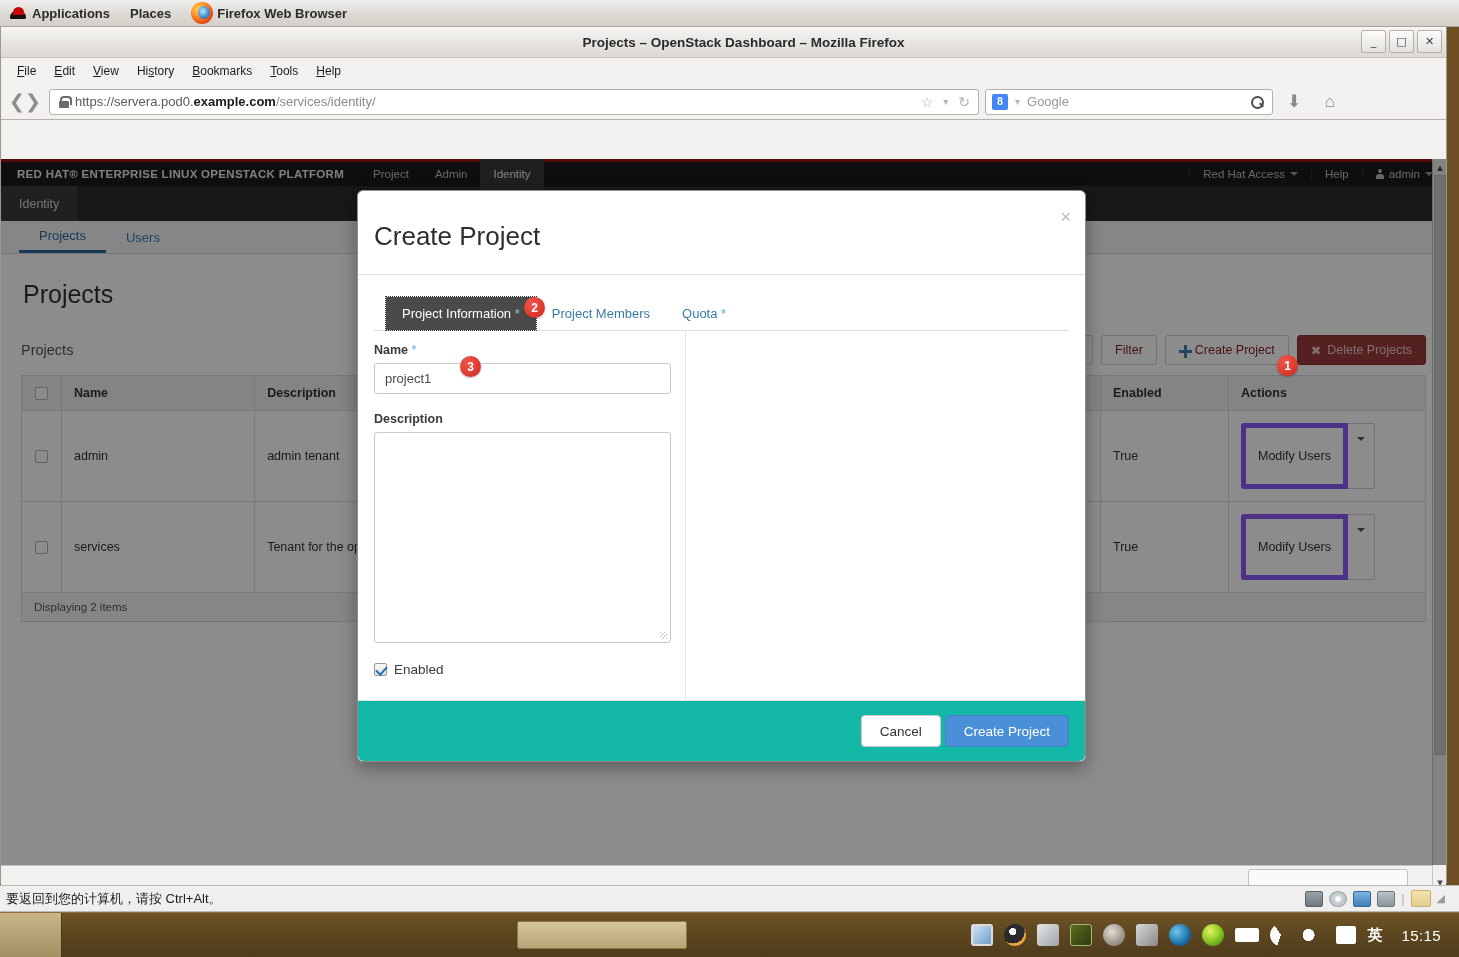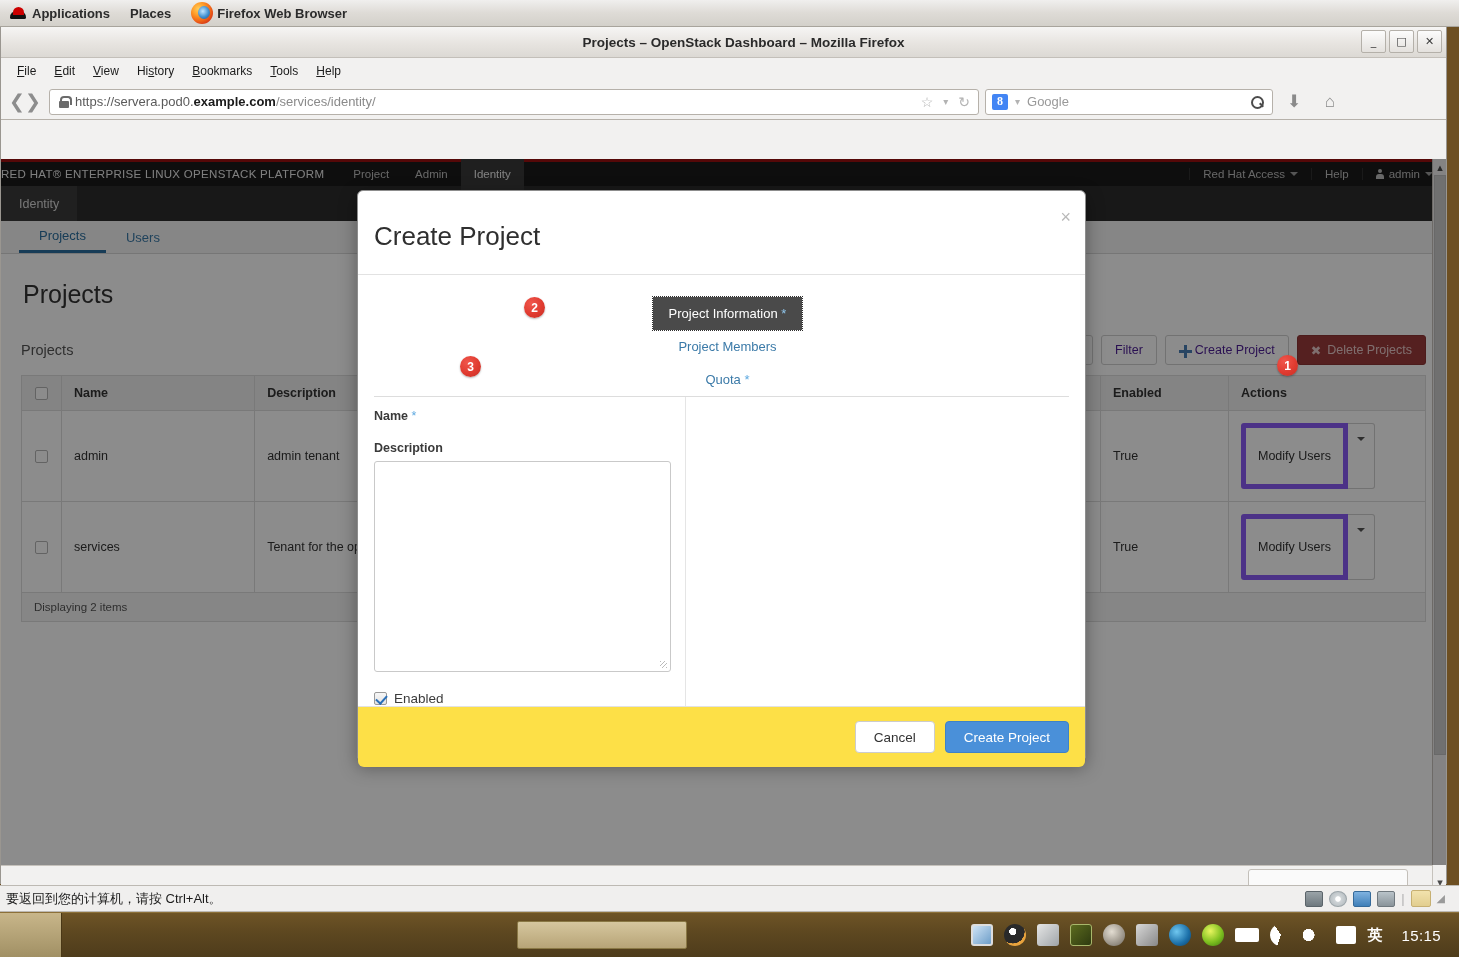--- a/index.html
+++ b/index.html
@@ -149,21 +149,21 @@
   }
   #page-dim {
     position:absolute; left:0; top:0; width:1445px; height:706px;
     background: rgba(0,0,0,0.45); z-index: 50; pointer-events:none;
   }
   #rh-topbar {
     height: 27px; background: #1b1b1b; border-top: 3px solid #9b1010;
     display: flex; align-items: center; color: #cfcfcf; font-size: 11px;
   }
   #rh-brand {
-    padding: 0 16px 0 0; font-weight: normal; letter-spacing: 0.3px;
+    padding: 0 16px 0 16px; font-weight: bold; letter-spacing: 0.3px;
     font-size: 11.5px; color: #e8e8e8;
   }
   .topnav { padding: 12px 13px; font-size: 11.5px; color: #bdbdbd; }
   .topnav.active { background: #3a3a3a; color: #e9e9e9; }
   #rh-topright { margin-left:auto; display:flex; align-items:center; height:27px; }
   .tr-item { padding: 0 13px; display:flex; align-items:center; gap:5px; font-size:11.5px; color:#bdbdbd; border-left:1px solid #313131; }
   .caret-down { display:inline-block; width:0;height:0;border-left:4px solid transparent;border-right:4px solid transparent;border-top:4px solid #9b9b9b; }
   .user-glyph { display:inline-block; width:8px;height:10px; position:relative; }
   .user-glyph:before{content:"";position:absolute;left:2px;top:0;width:4px;height:4px;border-radius:50%;background:#bdbdbd;}
   .user-glyph:after{content:"";position:absolute;left:0;top:5px;width:8px;height:5px;border-radius:3px 3px 0 0;background:#bdbdbd;}
@@ -185,21 +185,21 @@
   #table-caption { font-size: 14.5px; color:#555; }
   #table-actions { margin-left:auto; display:flex; align-items:center; gap:8px; }
   #tsearch { width: 112px; height: 30px; border:1px solid #cfcfcf; border-radius:3px; background:#fff; display:flex; align-items:center; justify-content:flex-end; padding-right:8px; }
   .magnifier {
     width: 12px; height:12px; position:relative; display:inline-block;
   }
   .magnifier:before{content:"";position:absolute;left:0;top:0;width:9px;height:9px;border:2px solid #4c4c4c;border-radius:50%;}
   .magnifier:after{content:"";position:absolute;left:8px;top:8px;width:5px;height:2px;background:#4c4c4c;transform:rotate(45deg);}
   .btn {
     height: 30px; border:1px solid #cfcfcf; background:#fff; border-radius:3px;
-    padding: 0 13px; font-size:12.5px; color:#4c1d95; display:flex;align-items:center;gap:6px;
+    padding: 0 13px; font-size:12.5px; color:#7f1d1d; display:flex;align-items:center;gap:6px;
   }
   .btn.danger { background:#9b3b3b; border-color:#8a3333; color:#e7c9c9; }
 
   table.dtable { width: 100%; border-collapse: collapse; font-size: 12.5px; }
   table.dtable th {
     background:#f0f0f0; border:1px solid #ddd; text-align:left;
     padding: 10px 12px; font-size:12.5px; color:#333; font-weight:bold;
   }
   table.dtable td { border:1px solid #ddd; padding: 12px; color:#333; }
   table.dtable td.chk, table.dtable th.chk { width: 40px; text-align:center; }
@@ -213,21 +213,21 @@
   #modal {
     position:absolute; left: 357px; top: 190px; width: 729px; height: 572px;
     background:#fff; border:1px solid #8d8d8d; border-radius: 6px; z-index: 100;
     box-shadow: 0 6px 18px rgba(0,0,0,0.35);
     display:flex; flex-direction:column;
   }
   #modal-header { padding: 30px 30px 22px 16px; position:relative; border-bottom:1px solid #e2e2e2; }
   #modal-title { font-size: 26px; color:#2f2f2f; font-weight:normal; padding-left: 0; }
   #modal-close { position:absolute; right:14px; top:16px; font-size:18px; color:#b9b9b9; }
   #modal-body { flex:1; padding: 22px 16px 0 16px; display:flex; flex-direction:column; }
-  #modal-tabs { display:flex; align-items:center; border-bottom: 1px solid #ddd; padding-left: 12px; position:relative;flex-direction:column; }
+  #modal-tabs { display:flex; align-items:flex-start; border-bottom: 1px solid #ddd; padding-left: 12px; position:relative; }
   .mtab { padding: 9px 16px; font-size:13px; color:#3b7aa8; position:relative; }
   .mtab.active { background:#4a4a4a; color:#fff; outline: 1px dotted #2f2f2f; }
   .mtab .req { color:#5ea9e0; }
   .mtab.active .req { color:#8fc4ea; }
 
   #modal-cols { display:flex; flex:1; }
   #modal-left { width: 312px; padding: 12px 0 0 0; border-right:1px solid #e5e5e5; padding-right: 10px; }
   #modal-right { flex:1; padding: 18px 0 0 14px; font-size:13.5px; color:#3b3b3b; }
   .flabel { font-size:12.5px; font-weight:bold; color:#3a3a3a; margin-bottom: 6px; }
   .flabel .req { color:#5ea9e0; font-weight:normal; }
@@ -242,22 +242,22 @@
   #enabled-row { display:flex; align-items:center; gap:7px; margin-top: 19px; font-size:13.5px; color:#3b3b3b; }
   .checkbox-on {
     width:13px;height:13px;border:1px solid #9a9a9a;background:linear-gradient(to bottom,#f7f7f7,#e3e3e3);
     border-radius:2px;position:relative;display:inline-block;
   }
   .checkbox-on:after {
     content:""; position:absolute; left:3px; top:0px; width:5px; height:9px;
     border:solid #2a6fb8; border-width: 0 2.5px 2.5px 0; transform: rotate(42deg);
   }
   #modal-footer {
-    border-top:1px solid #e2e2e2; padding: 14px 16px; display:flex; justify-content:flex-end; gap:10px;
-    background:#fde047; border-radius: 0 0 6px 6px;
+    border-top:1px solid #e2e2e2; padding: 14px 16px; display:flex; justify-content:flex-end; gap:4px;
+    background:#14b8a6; border-radius: 0 0 6px 6px;
   }
   .mbtn { height:32px; padding: 0 18px; border-radius:4px; font-size:13.5px; display:flex;align-items:center; }
   .mbtn.secondary { background:#fff; border:1px solid #ccc; color:#333; }
   .mbtn.primary { background:#4a90d9; border:1px solid #3f82c6; color:#fff; }
 
   
   .badge {
     position:absolute; width:21px; height:21px; border-radius:50%;
     background: radial-gradient(circle at 35% 30%, #f0564c 0%, #e03b30 55%, #c62f26 100%);
     color:#fff; font-size:12px; font-weight:bold;
@@ -512,20 +512,21 @@
         <span class="req">*</span>
       </div>
     </div>
 
     <div id="modal-cols">
       <div id="modal-left">
         <div class="flabel">
           <span>Name</span>
           <span class="req">*</span>
         </div>
+        <div id="name-input">project1</div>
 
         <div class="flabel" style="margin-top:18px;">Description</div>
         <div id="desc-input">
           <span class="resizer"></span>
         </div>
 
         <div id="enabled-row">
           <span class="checkbox-on"></span>
           <span>Enabled</span>
         </div>

